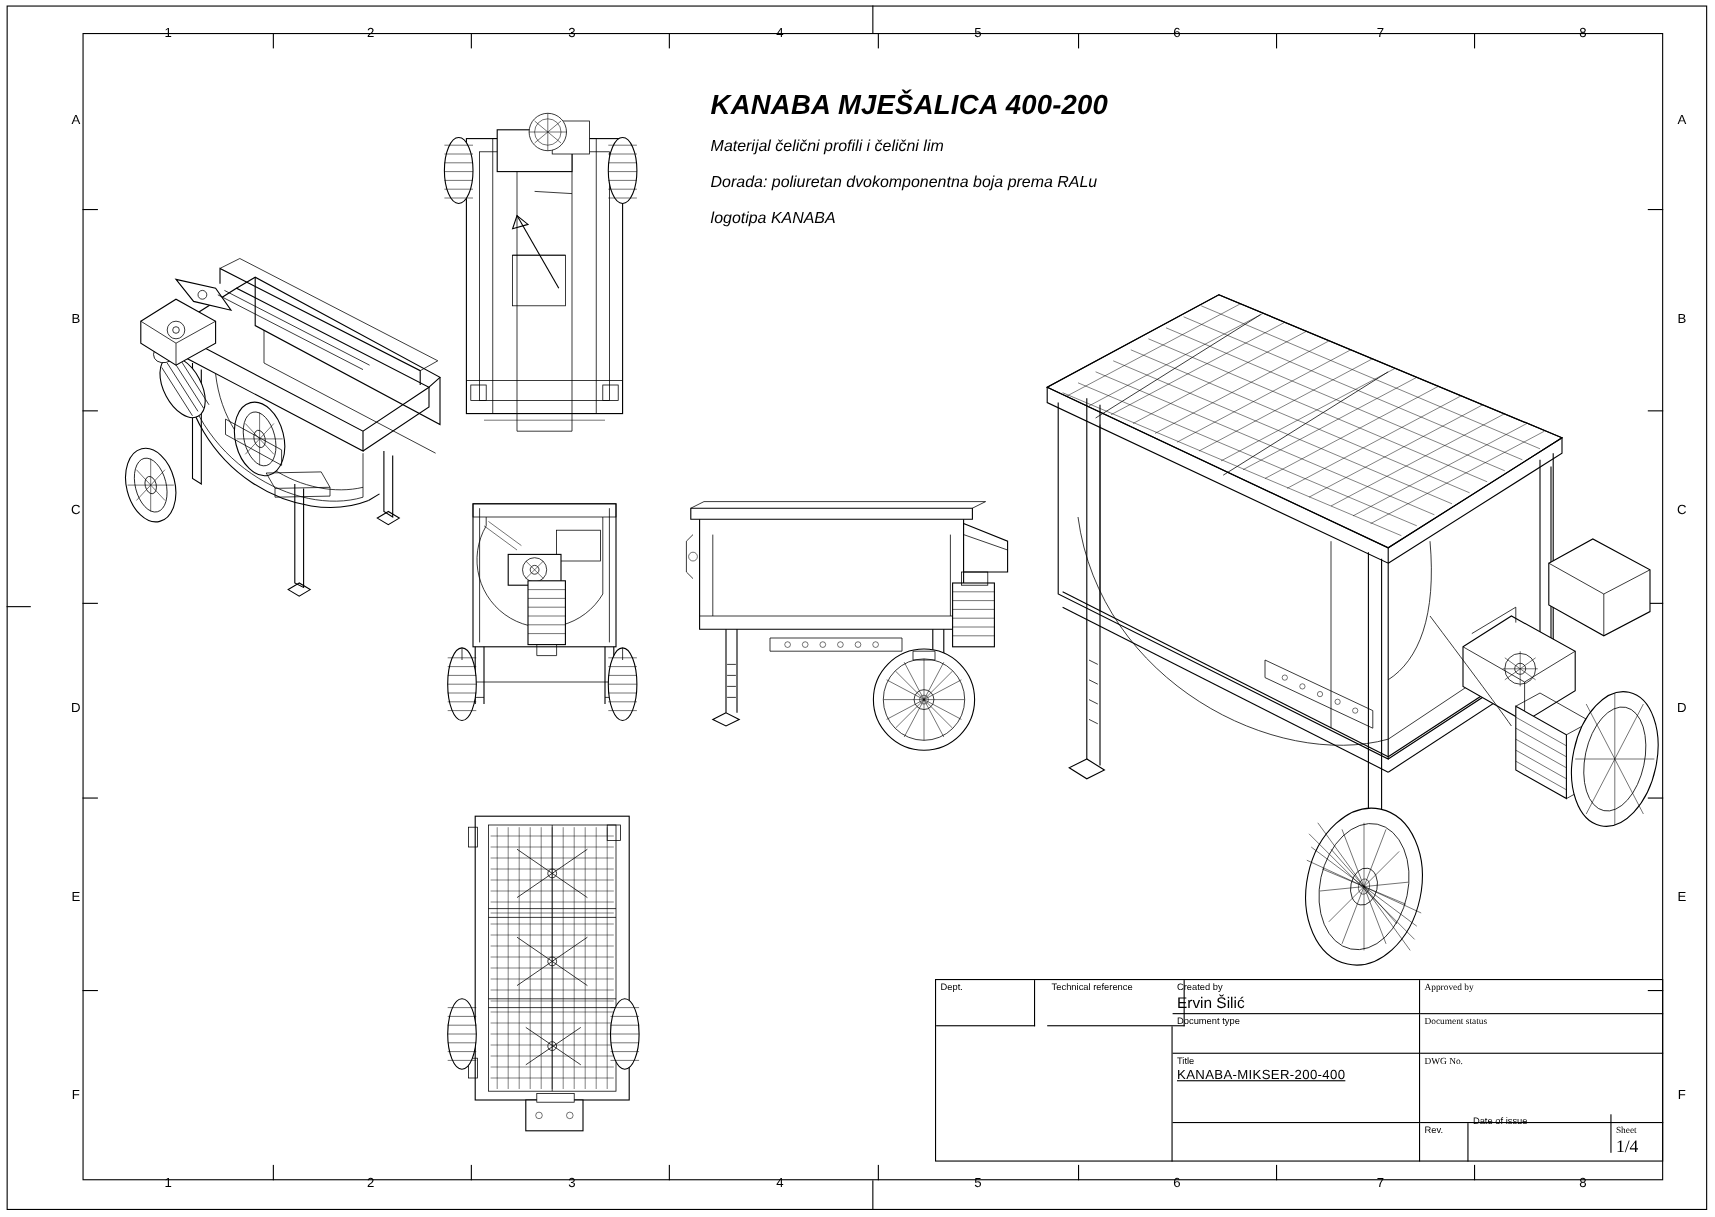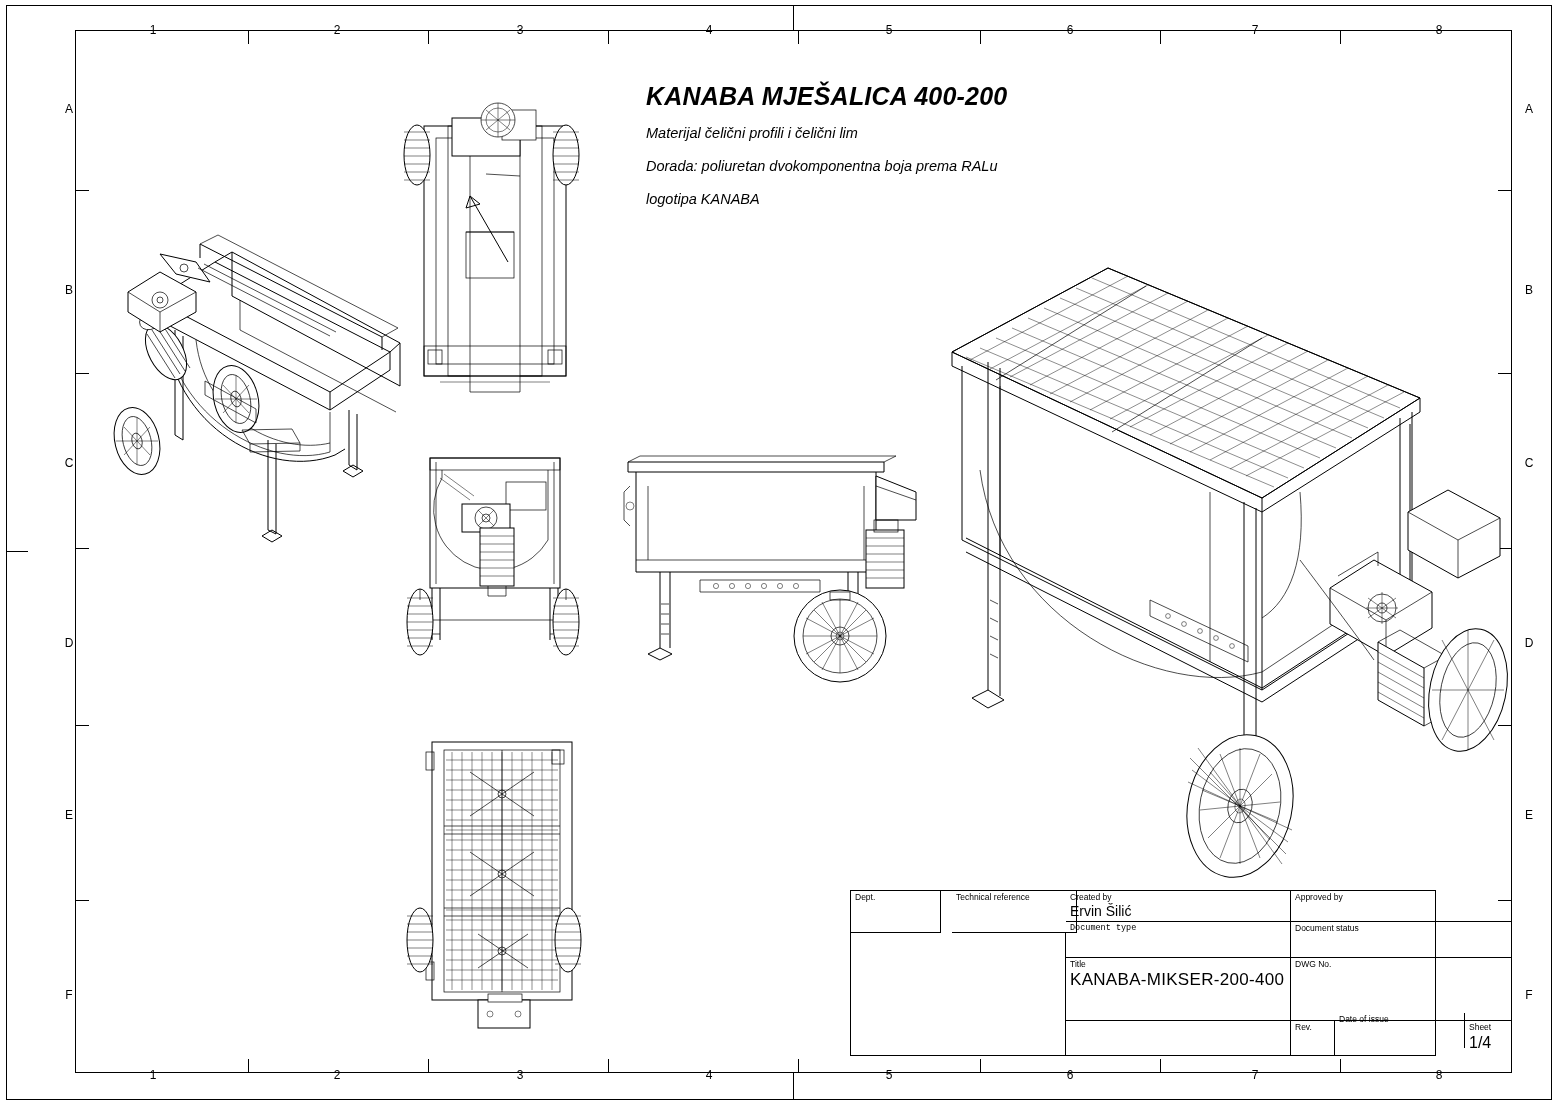--- a/index.html
+++ b/index.html
@@ -91,21 +91,21 @@
     color: #000;
     line-height: 1.45;
     white-space: nowrap;
     margin-top: 12px;
   }
   
   .title-block {
     position: absolute;
     left: 850px;
     top: 890px;
-    width: 586px;
+    width: 662px;
     height: 166px;
     border: 1.1px solid #000;
     box-sizing: border-box;
     font-size: 8.5px;
     color: #000;
   }
   .tb-cell {
     position: absolute;
     box-sizing: border-box;
     border-right: 1.1px solid #000;
@@ -118,24 +118,25 @@
     line-height: 1.1;
     display: block;
   }
   .tb-cell .val {
     display: block;
     font-size: 14px;
     line-height: 1.2;
     margin-top: 1px;
   }
   .tb-cell .val.big {
-    font-size: 17px;
+    font-size: 12px;
     letter-spacing: 0.3px;
-  }
-  .tb-cell.no-r { border-right: none; }
+    text-decoration: underline;
+  }
+  .tb-cell.no-r { border-right: none; font-family: Liberation Serif, serif; }
   .tb-cell.no-b { border-bottom: none; }
   
   svg.draw {
     position: absolute;
     left: 0;
     top: 0;
     width: 1559px;
     height: 1106px;
     pointer-events: none;
   }
@@ -536,21 +537,21 @@
     </div>
     <div class="tb-cell" style="left:215px; top:0; width:225px; height:31px;">
       <span class="lbl">Created by</span>
       <span class="val">Ervin Šilić</span>
     </div>
     <div class="tb-cell no-r" style="left:440px; top:0; width:221px; height:31px;">
       <span class="lbl">Approved by</span>
       <span class="val"></span>
     </div>
 
-    <div class="tb-cell" style="left:215px; top:31px; width:225px; height:36px;font-family:Liberation Mono, monospace;">
+    <div class="tb-cell" style="left:215px; top:31px; width:225px; height:36px;">
       <span class="lbl">Document type</span>
       <span class="val"></span>
     </div>
     <div class="tb-cell no-r" style="left:440px; top:31px; width:221px; height:36px;">
       <span class="lbl">Document status</span>
       <span class="val"></span>
     </div>
 
     <div class="tb-cell no-b" style="left:0; top:42px; width:215px; height:123px;"></div>
 

